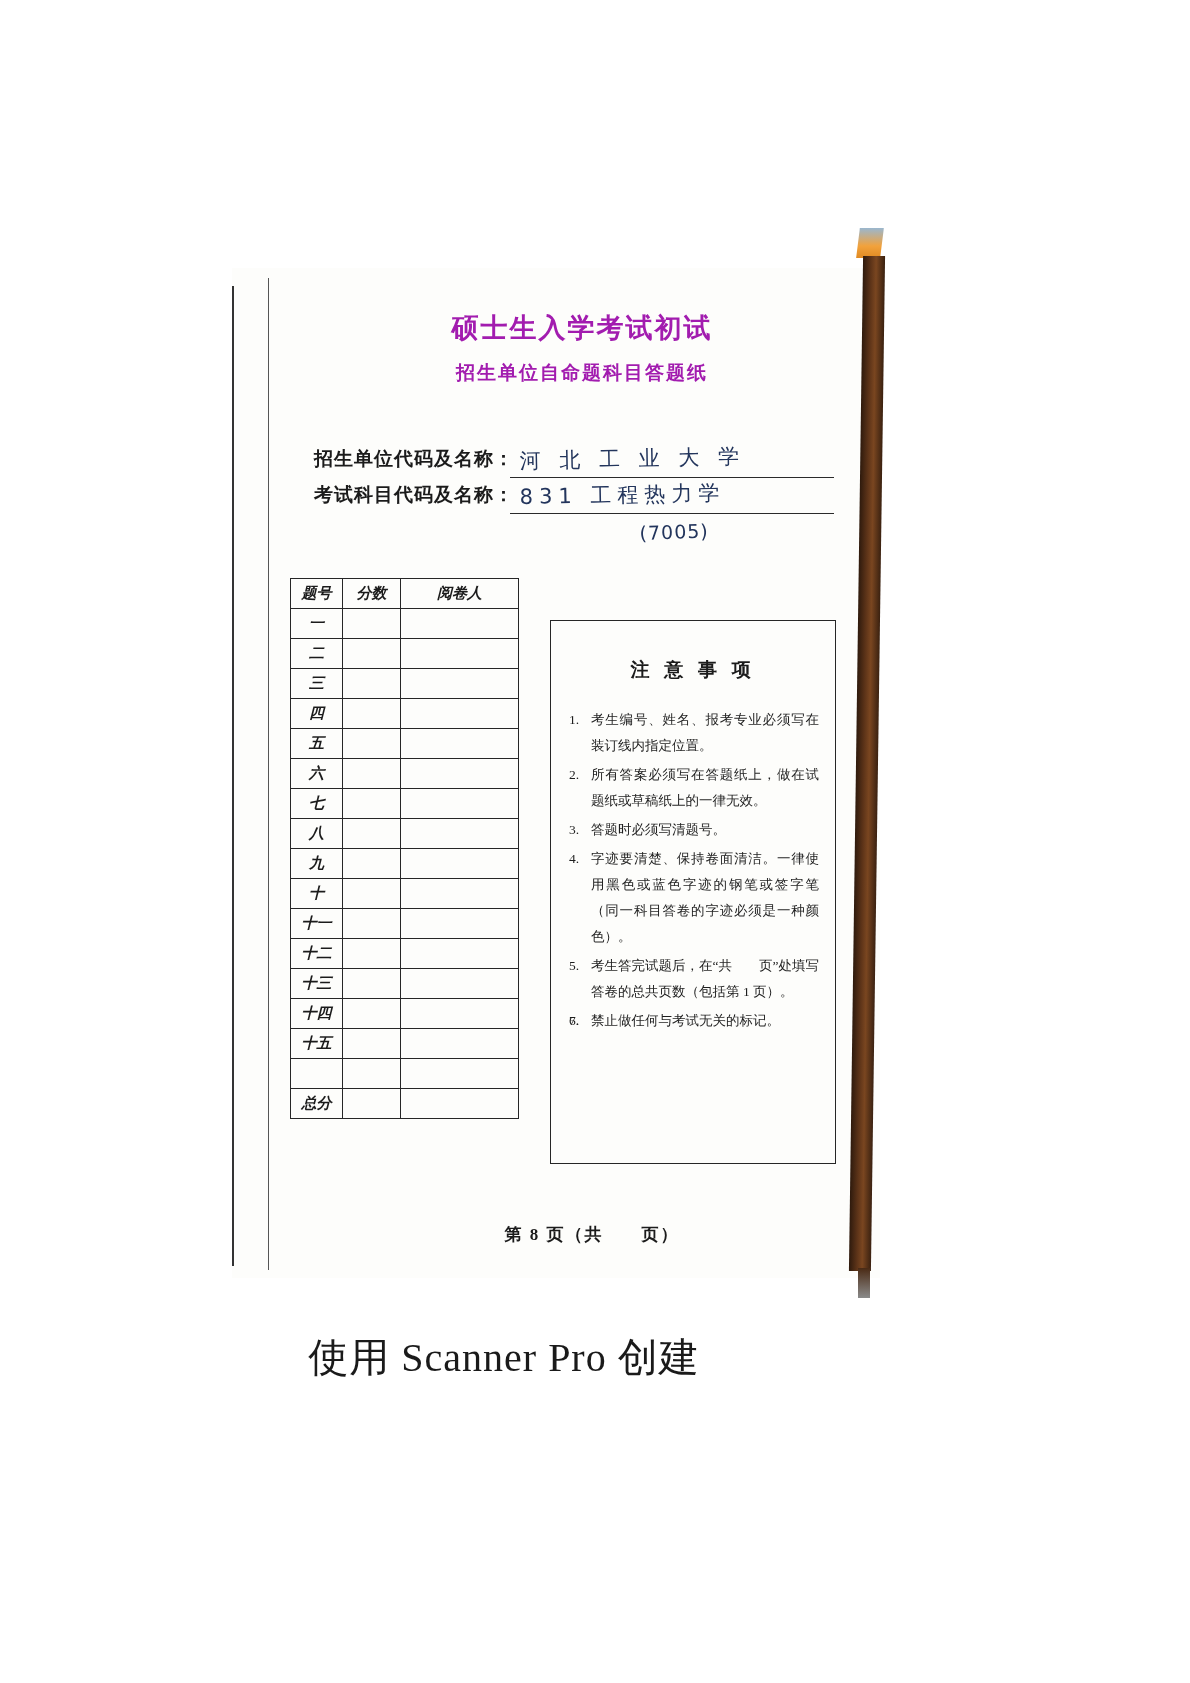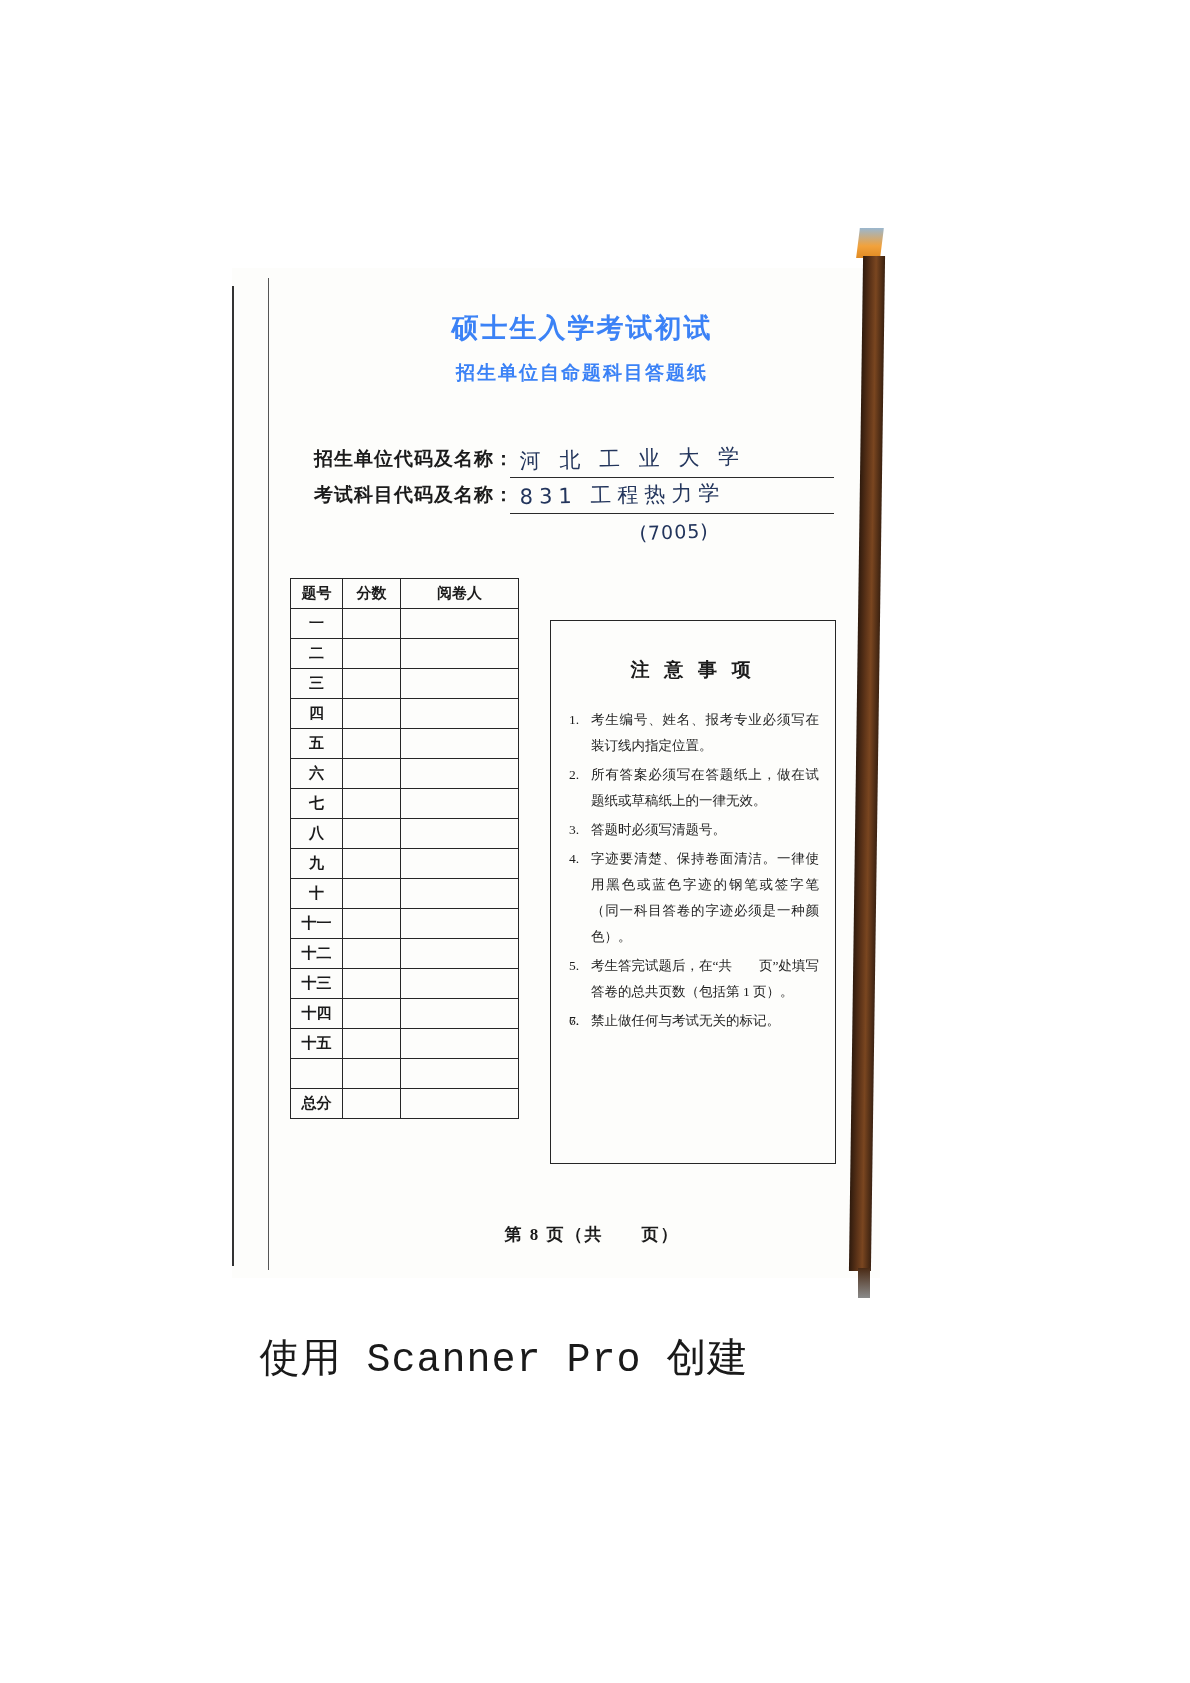--- a/index.html
+++ b/index.html
@@ -35,21 +35,21 @@
   .binding-line.a { left: 0px;  top: 18px; height: 980px; width: 2px; background:#333; }
   .binding-line.b { left: 36px; top: 10px; height: 992px; width: 1px; background:#555; }
 
   
   .doc-title {
     position: absolute;
     left: 120px;
     width: 460px;
     text-align: center;
     font-weight: bold;
-    color: #3b82f6;
+    color: #a21caf;
     letter-spacing: 2px;
   }
   #title-line1 { top: 42px; font-size: 27px; }
   #title-line2 { top: 92px; font-size: 19px; }
 
   
   .field-row {
     position: absolute;
     left: 82px;
     width: 520px;
@@ -107,20 +107,21 @@
   }
   #score-table td, #score-table th {
     border: 1px solid #262626;
     height: 29px;
     font-size: 15px;
     text-align: center;
     font-weight: bold;
     color: #1b1b1b;
     font-family: "Liberation Serif", serif;
     padding: 0;
+    font-style: italic;
   }
   #score-table col.c1 { width: 52px; }
   #score-table col.c2 { width: 58px; }
   #score-table col.c3 { width: 118px; }
   #score-table td.val { font-weight: normal; }
 
   
   #notice-box {
     position: absolute;
     left: 318px;
@@ -194,21 +195,21 @@
     background: linear-gradient(180deg,#4a2a14 0%, #8a8a8a 100%);
   }
 
   
   #watermark {
     position: absolute;
     left: 0;
     top: 1330px;
     width: 1008px;
     text-align: center;
-    font-family: Liberation Mono, monospace;
+    font-family: Liberation Serif, serif;
     font-size: 40px;
     color: #1a1a1a;
     letter-spacing: 1px;
   }
 </style>
 </head>
 <body>
 
 <div id="scan-sheet">
 

